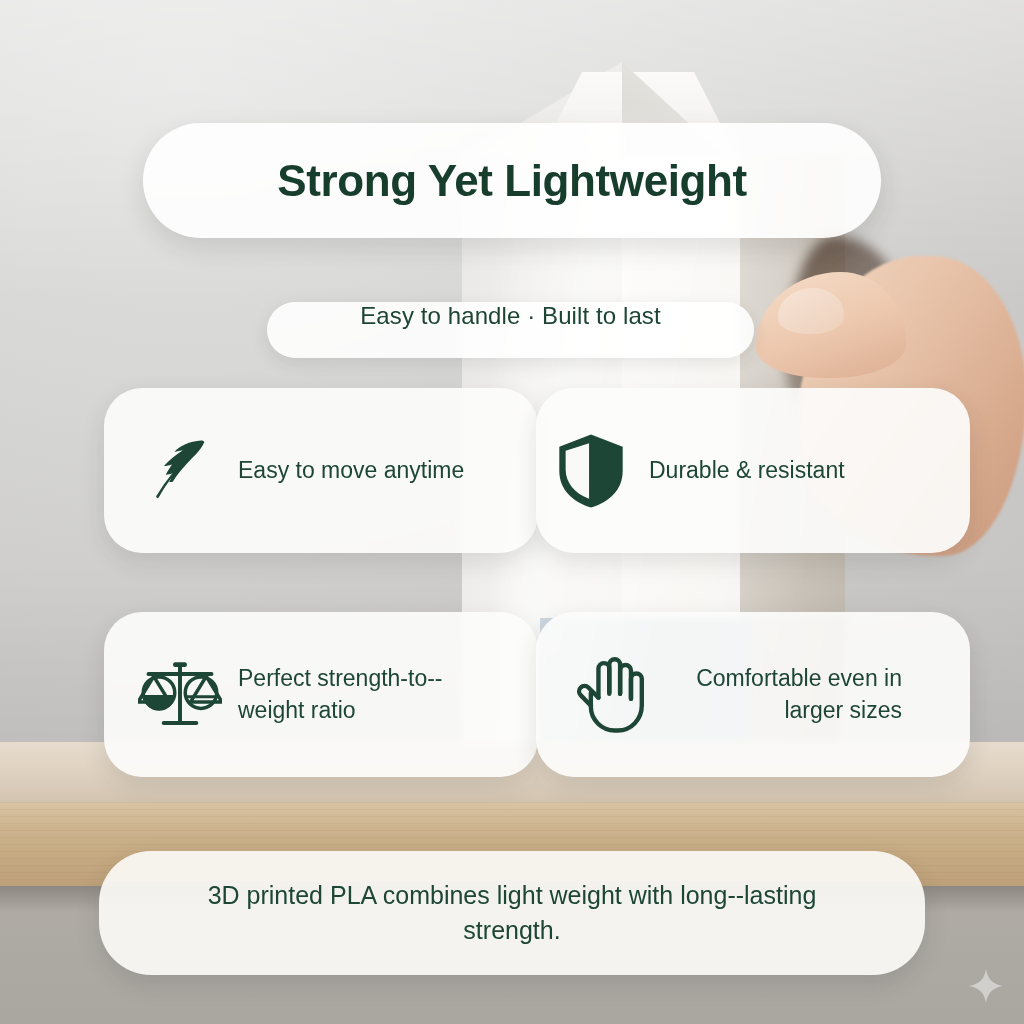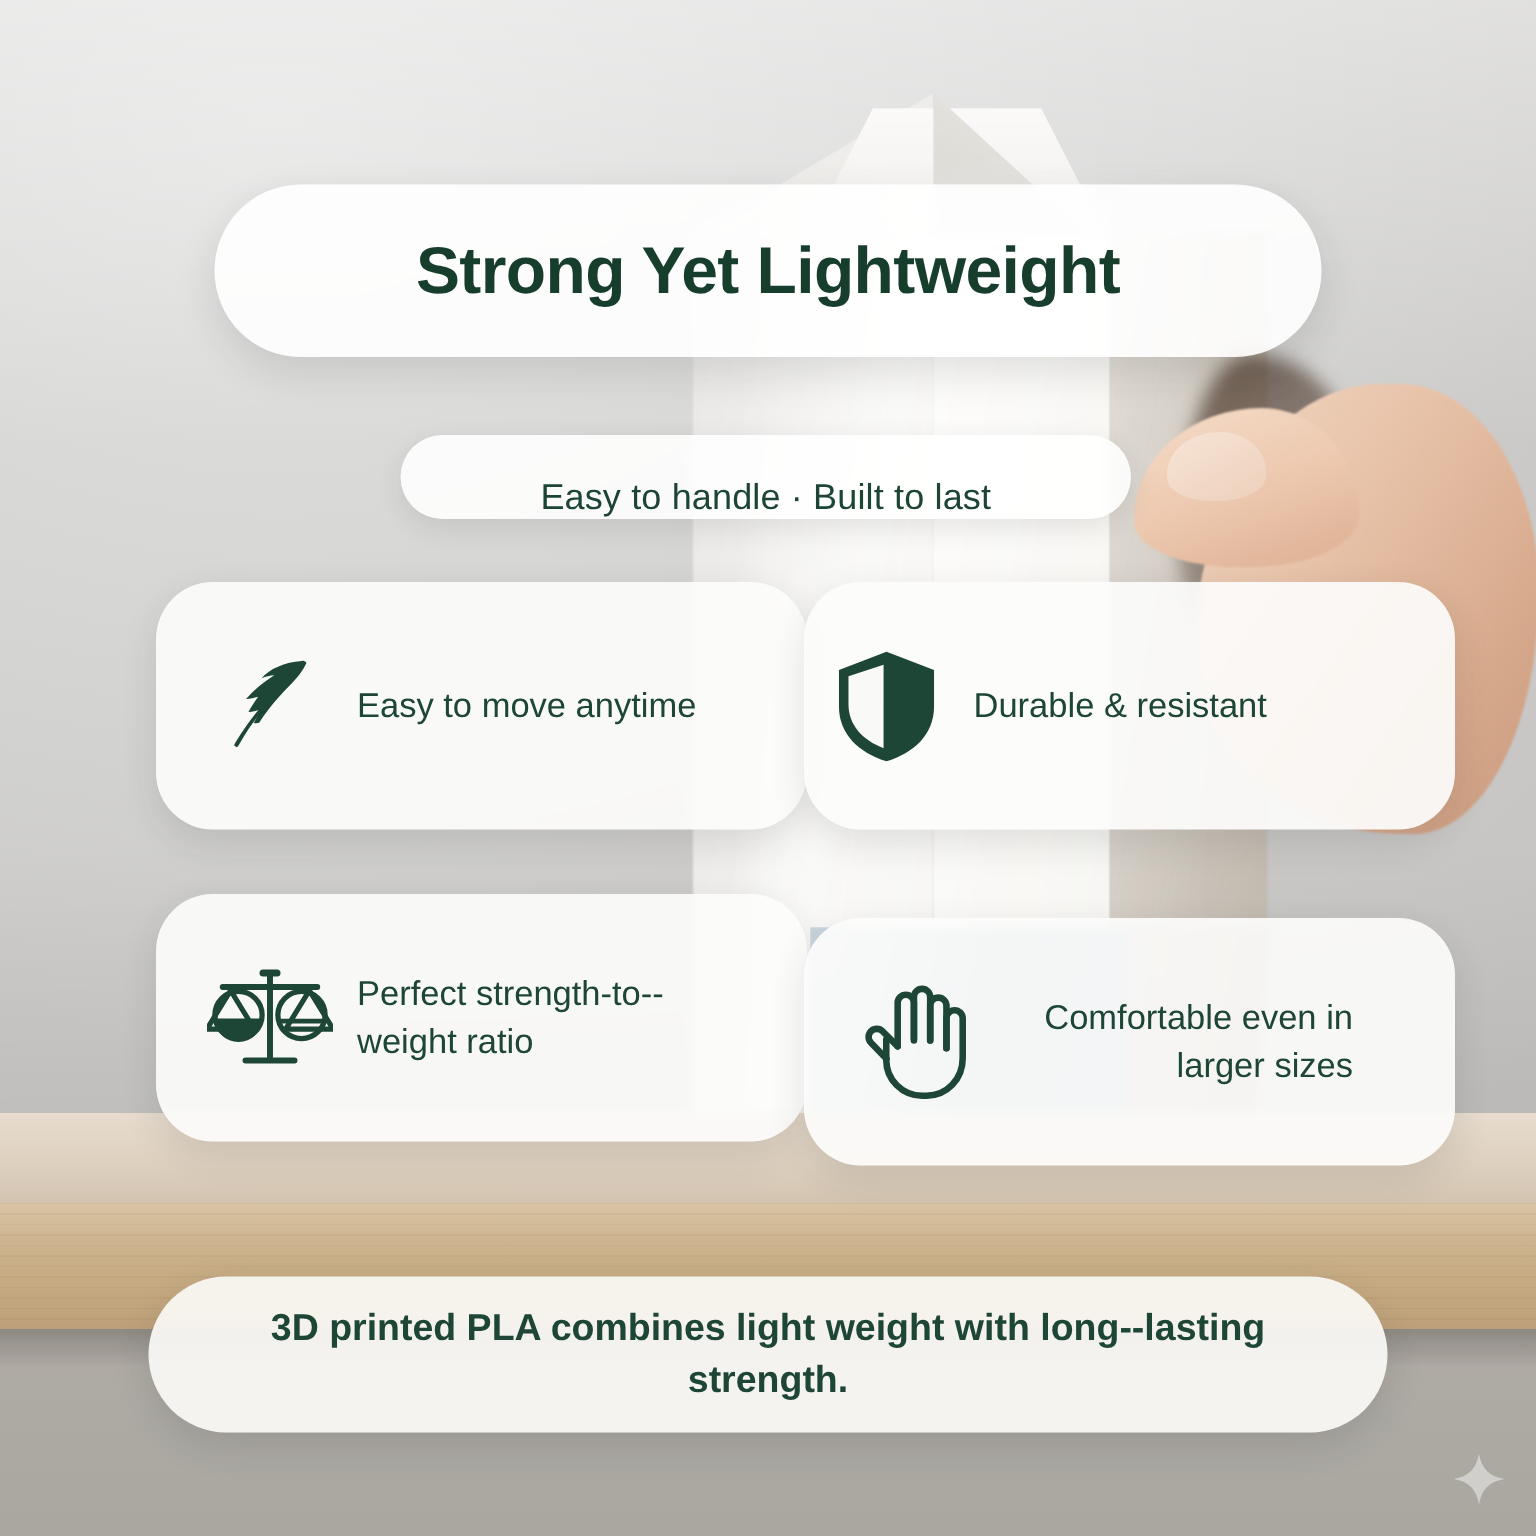--- a/index.html
+++ b/index.html
@@ -219,26 +219,26 @@
   .title-text {
     font-size: 44px;
     font-weight: 700;
     color: #173d2d;
     letter-spacing: -0.4px;
     line-height: 1;
   }
 
   .subtitle-pill {
     position: absolute;
-    left: 267px; top: 290px;
+    left: 267px; top: 302px;
     width: 487px; height: 56px;
     border-radius: 32px;
     background: rgba(255,255,255,.88);
     box-shadow: 0 6px 18px rgba(40,40,40,.10);
-    display: flex; align-items: flex-end; justify-content: center;
+    display: flex; align-items: flex-start; justify-content: center;
     backdrop-filter: blur(3px);
   }
   .subtitle-text {
     font-size: 24px;
     font-weight: 400;
     color: #1c4535;
     letter-spacing: .1px;
   }
 
   .cards-grid {
@@ -254,21 +254,21 @@
     background: rgba(252,252,251,.92);
     box-shadow: 0 9px 24px rgba(40,40,40,.12);
     display: flex;
     align-items: center;
     padding-left: 34px;
     box-sizing: border-box;
     backdrop-filter: blur(3px);
   }
   .card-0 { left: 0px;   top: 0px;   }
   .card-1 { left: 432px; top: 0px; padding-left: 13px;   }
-  .card-2 { left: 0px;   top: 208px; }
+  .card-2 { left: 0px;   top: 224px; }
   .card-3 { left: 432px; top: 224px; text-align: right; }
 
   .card-icon {
     width: 84px;
     height: 84px;
     flex: 0 0 84px;
     display: flex;
     align-items: center;
     justify-content: center;
   }
@@ -279,28 +279,27 @@
     font-size: 23px;
     line-height: 1.38;
     color: #1d4636;
     font-weight: 400;
     max-width: 232px;
   }
 
   .footer-pill {
     position: absolute;
     left: 99px; top: 851px;
-    width: 826px; height: 104px;
+    width: 826px; height: 124px;
     border-radius: 52px;
     background: rgba(250,249,245,.93);
     box-shadow: 0 9px 24px rgba(40,40,40,.13);
     display: flex; align-items: center; justify-content: center;
     text-align: center;
     backdrop-filter: blur(3px);
-    font-weight: bold;
   }
   .footer-text {
     font-size: 25px;
     line-height: 1.42;
     color: #1d4636;
     max-width: 700px;
   }
 
   
   .sparkle {

